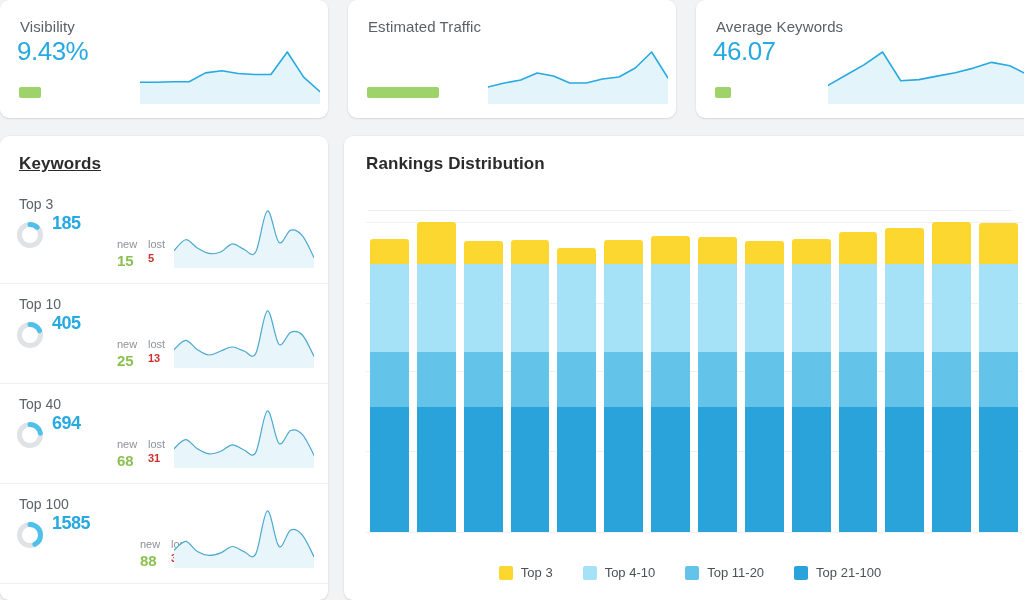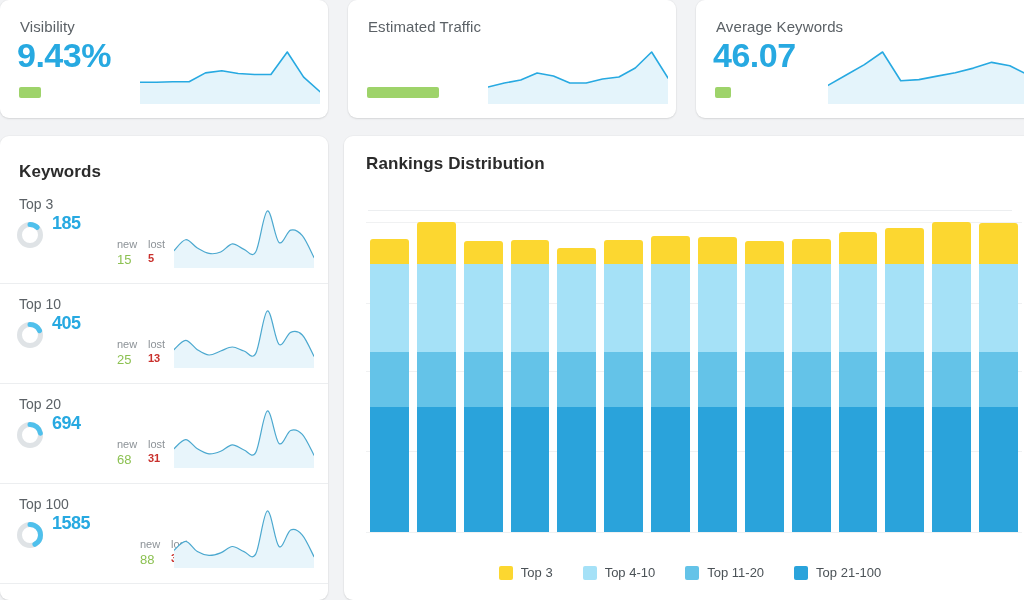--- a/index.html
+++ b/index.html
@@ -24,41 +24,41 @@
   .kpi-1 { left: 0;   width: 328px; }
   .kpi-2 { left: 348px; width: 328px; padding-left: 41px; }
   .kpi-3 { left: 696px; width: 340px; }
 
   .kpi-title {
     position: absolute; left: 20px; top: 18px;
     font-size: 15px; color: #5b6166; letter-spacing: .1px;
   }
   .kpi-value {
     position: absolute; left: 17px; top: 38px;
-    font-size: 34px; font-weight: bold; color: #27a9e1;
+    font-size: 26px; font-weight: normal; color: #27a9e1;
     letter-spacing: -0.5px; line-height: 1;
   }
   .kpi-trendbar {
     position: absolute; left: 19px; bottom: 20px;
     height: 11px; border-radius: 2px; background: #9ed36a;
   }
   .kpi-spark {
     position: absolute; right: 8px; bottom: 14px;
     height: 58px;
   }
   .kpi-1 .kpi-spark, .kpi-2 .kpi-spark { width: 180px; }
   .kpi-3 .kpi-spark { width: 200px; }
 
   
   .keywords-card { left: 0; top: 136px; width: 328px; height: 464px; }
   .panel-title {
     font-size: 17px; font-weight: bold; color: #2b2b2b;
     letter-spacing: .1px;
   }
-  .keywords-card .panel-title { position: absolute; left: 19px; top: 26px; }
+  .keywords-card .panel-title { position: absolute; left: 19px; top: 18px; text-decoration: underline; }
 
   .kw-row {
     position: absolute; left: 0; right: 0; height: 100px;
     border-bottom: 1px solid #eceef0;
   }
   .kw-row.r0 { top: 48px; }
   .kw-row.r1 { top: 148px; }
   .kw-row.r2 { top: 248px; }
   .kw-row.r3 { top: 348px; }
 
@@ -74,21 +74,21 @@
   }
   .kw-row.r0 .kw-count, .kw-row.r1 .kw-count, .kw-row.r2 .kw-count { left: 52px; }
   .kw-row.r3 .kw-count { left: 52px; }
 
   .kw-delta { position: absolute; top: 30px; margin-top: 24px; }
   .kw-row.r0 .kw-delta, .kw-row.r1 .kw-delta, .kw-row.r2 .kw-delta { left: 117px; }
   .kw-row.r3 .kw-delta { left: 117px; }
   .kw-delta .dlabels { display: flex; gap: 9px; }
   .kw-delta .dvals   { display: flex; gap: 9px; margin-top: 2px; }
   .dlab { font-size: 11px; color: #8c9297; width: 22px; }
-  .dnew { font-size: 13px; color: #8cc152; font-weight: normal; width: 22px; }
+  .dnew { font-size: 15px; color: #8cc152; font-weight: bold; width: 22px; }
   .dlost{ font-size: 11px; color: #c9302c; font-weight: bold; width: 22px; }
 
   .kw-spark { position: absolute; right: 14px; top: 22px; width: 140px; height: 62px; }
 
   
   .ivd { position: absolute; left: 0; top: 450px; right: 0; }
 
   
   .rank-card { left: 344px; top: 136px; width: 692px; height: 464px; }
   .rank-card .panel-title { position: absolute; left: 22px; top: 18px; }
@@ -204,21 +204,21 @@
           <span class="dlost">13</span>
         </div>
       </div>
       <svg class="kw-spark" id="kws1" viewBox="0 0 140 62" preserveAspectRatio="none">
           <path d="M 0 43.66666666666667 C 1.94 42.11, 7.78 34.33, 11.67 34.33 C 15.56 34.33, 19.44 41.22, 23.33 43.67 C 27.22 46.11, 31.11 48.78, 35.00 49.00 C 38.89 49.22, 42.78 46.33, 46.67 45.00 C 50.56 43.67, 54.44 41.00, 58.33 41.00 C 62.22 41.00, 66.11 43.89, 70.00 45.00 C 73.89 46.11, 77.78 54.33, 81.67 47.67 C 85.56 41.00, 89.44 6.56, 93.33 5.00 C 97.22 3.44, 101.11 34.78, 105.00 38.33 C 108.89 41.89, 112.78 27.89, 116.67 26.33 C 120.56 24.78, 124.44 25.00, 128.33 29.00 C 132.22 33.00, 138.06 46.78, 140.00 50.33 L 140 62 L 0 62 Z" fill="#e8f5fb" stroke="none"></path>
           <path d="M 0 43.66666666666667 C 1.94 42.11, 7.78 34.33, 11.67 34.33 C 15.56 34.33, 19.44 41.22, 23.33 43.67 C 27.22 46.11, 31.11 48.78, 35.00 49.00 C 38.89 49.22, 42.78 46.33, 46.67 45.00 C 50.56 43.67, 54.44 41.00, 58.33 41.00 C 62.22 41.00, 66.11 43.89, 70.00 45.00 C 73.89 46.11, 77.78 54.33, 81.67 47.67 C 85.56 41.00, 89.44 6.56, 93.33 5.00 C 97.22 3.44, 101.11 34.78, 105.00 38.33 C 108.89 41.89, 112.78 27.89, 116.67 26.33 C 120.56 24.78, 124.44 25.00, 128.33 29.00 C 132.22 33.00, 138.06 46.78, 140.00 50.33" fill="none" stroke="#4ba8cf" stroke-width="1.2" stroke-linejoin="round" stroke-linecap="round" vector-effect="non-scaling-stroke"></path>
         </svg>
     </div>
 
     <div class="kw-row r2">
-      <div class="kw-label">Top 20</div>
+      <div class="kw-label">Top 40</div>
       <svg class="kw-ring" id="ring2" width="30" height="30" viewBox="0 0 30 30">
           <circle cx="15" cy="15" r="10.5" fill="none" stroke="#dfe3e6" stroke-width="5"></circle>
           <circle cx="15" cy="15" r="10.5" fill="none" stroke="#4fc0ec" stroke-width="5" stroke-dasharray="14.51 65.97" stroke-linecap="round" transform="rotate(-90 15 15)"></circle>
         </svg>
       <div class="kw-count">694</div>
       <div class="kw-delta">
         <div class="dlabels">
           <span class="dlab">new</span>
           <span class="dlab">lost</span>
         </div>

